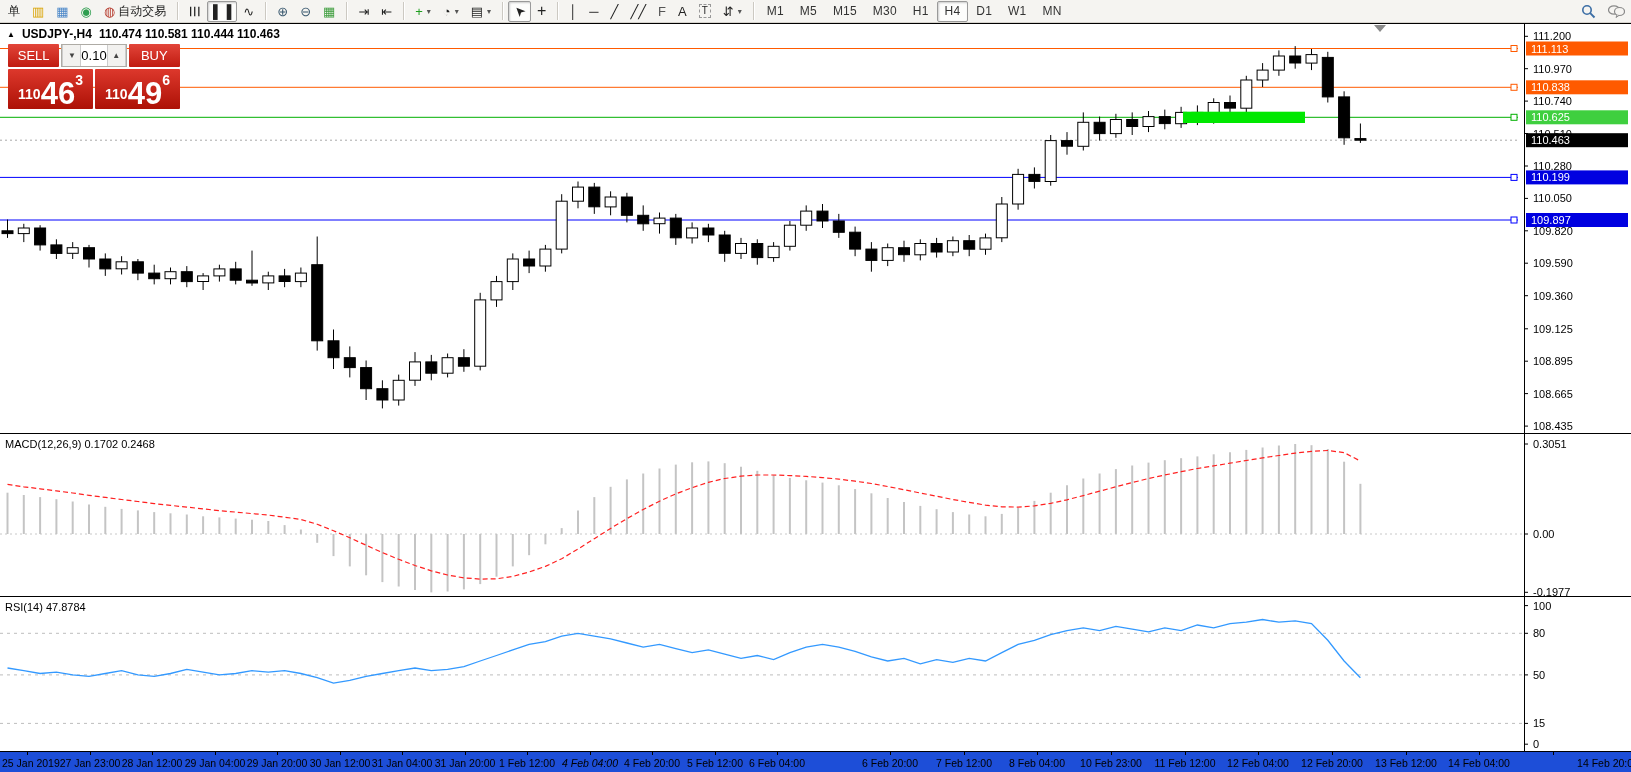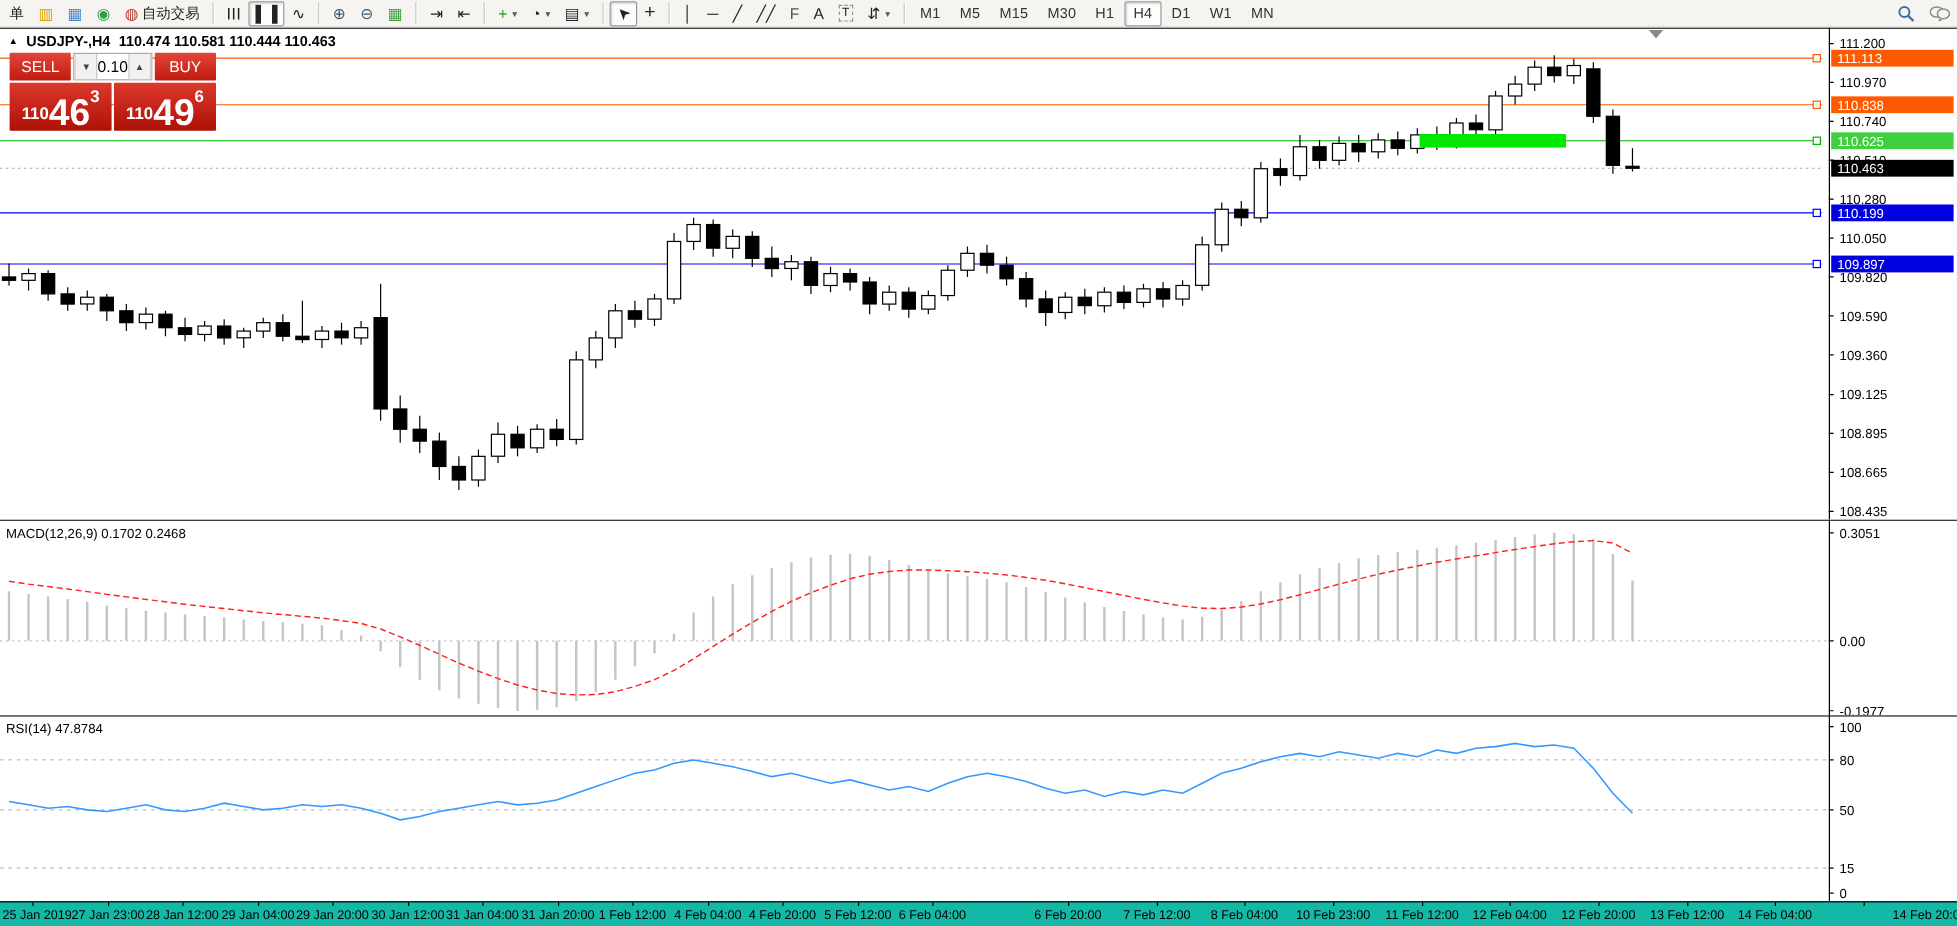--- a/index.html
+++ b/index.html
@@ -49,21 +49,21 @@
   .price-box{flex:1;height:37px;background:linear-gradient(#dd382c,#ad1106);color:#fff;
     display:flex;align-items:flex-end;justify-content:center;padding-bottom:3px;border-radius:1px;}
   .p-pre{font-size:14px;font-weight:700;margin-bottom:4px;}
   .p-big{font-size:31px;font-weight:700;line-height:0.82;}
   .p-sup{font-size:14px;font-weight:700;align-self:flex-start;margin-top:3px;}
 
   .annotation{position:absolute;left:941px;top:70px;font-size:21px;font-weight:700;
     white-space:nowrap;letter-spacing:1px;}
 
   
-  .xaxis{position:absolute;left:0;top:728px;width:1631px;height:21px;background:#14b8a6;
+  .xaxis{position:absolute;left:0;top:728px;width:1631px;height:21px;background:#1d4ed8;
     border-top:1px solid #000;box-sizing:border-box;}
   .xlab{position:absolute;top:5px;transform:translateX(-50%);white-space:nowrap;
     font-size:10.5px;color:#000;}
   .xlab.first{transform:none;}
   .xtick{position:absolute;top:0;width:1px;height:3px;background:#000;}
 </style>
 </head>
 <body>
 
 <div class="app">
@@ -557,21 +557,21 @@
         <div class="xlab" style="left: 277px;">29 Jan 20:00</div>
         <div class="xtick" style="left: 340px;"></div>
         <div class="xlab" style="left: 340px;">30 Jan 12:00</div>
         <div class="xtick" style="left: 402px;"></div>
         <div class="xlab" style="left: 402px;">31 Jan 04:00</div>
         <div class="xtick" style="left: 465px;"></div>
         <div class="xlab" style="left: 465px;">31 Jan 20:00</div>
         <div class="xtick" style="left: 527px;"></div>
         <div class="xlab" style="left: 527px;">1 Feb 12:00</div>
         <div class="xtick" style="left: 590px;"></div>
-        <div class="xlab" style="left: 590px;">4 Feb 04:00</div>
+        <div class="xlab" style="left: 590px; font-style: italic;">4 Feb 04:00</div>
         <div class="xtick" style="left: 652px;"></div>
         <div class="xlab" style="left: 652px;">4 Feb 20:00</div>
         <div class="xtick" style="left: 715px;"></div>
         <div class="xlab" style="left: 715px;">5 Feb 12:00</div>
         <div class="xtick" style="left: 777px;"></div>
         <div class="xlab" style="left: 777px;">6 Feb 04:00</div>
         <div class="xtick" style="left: 890px;"></div>
         <div class="xlab" style="left: 890px;">6 Feb 20:00</div>
         <div class="xtick" style="left: 964px;"></div>
         <div class="xlab" style="left: 964px;">7 Feb 12:00</div>

